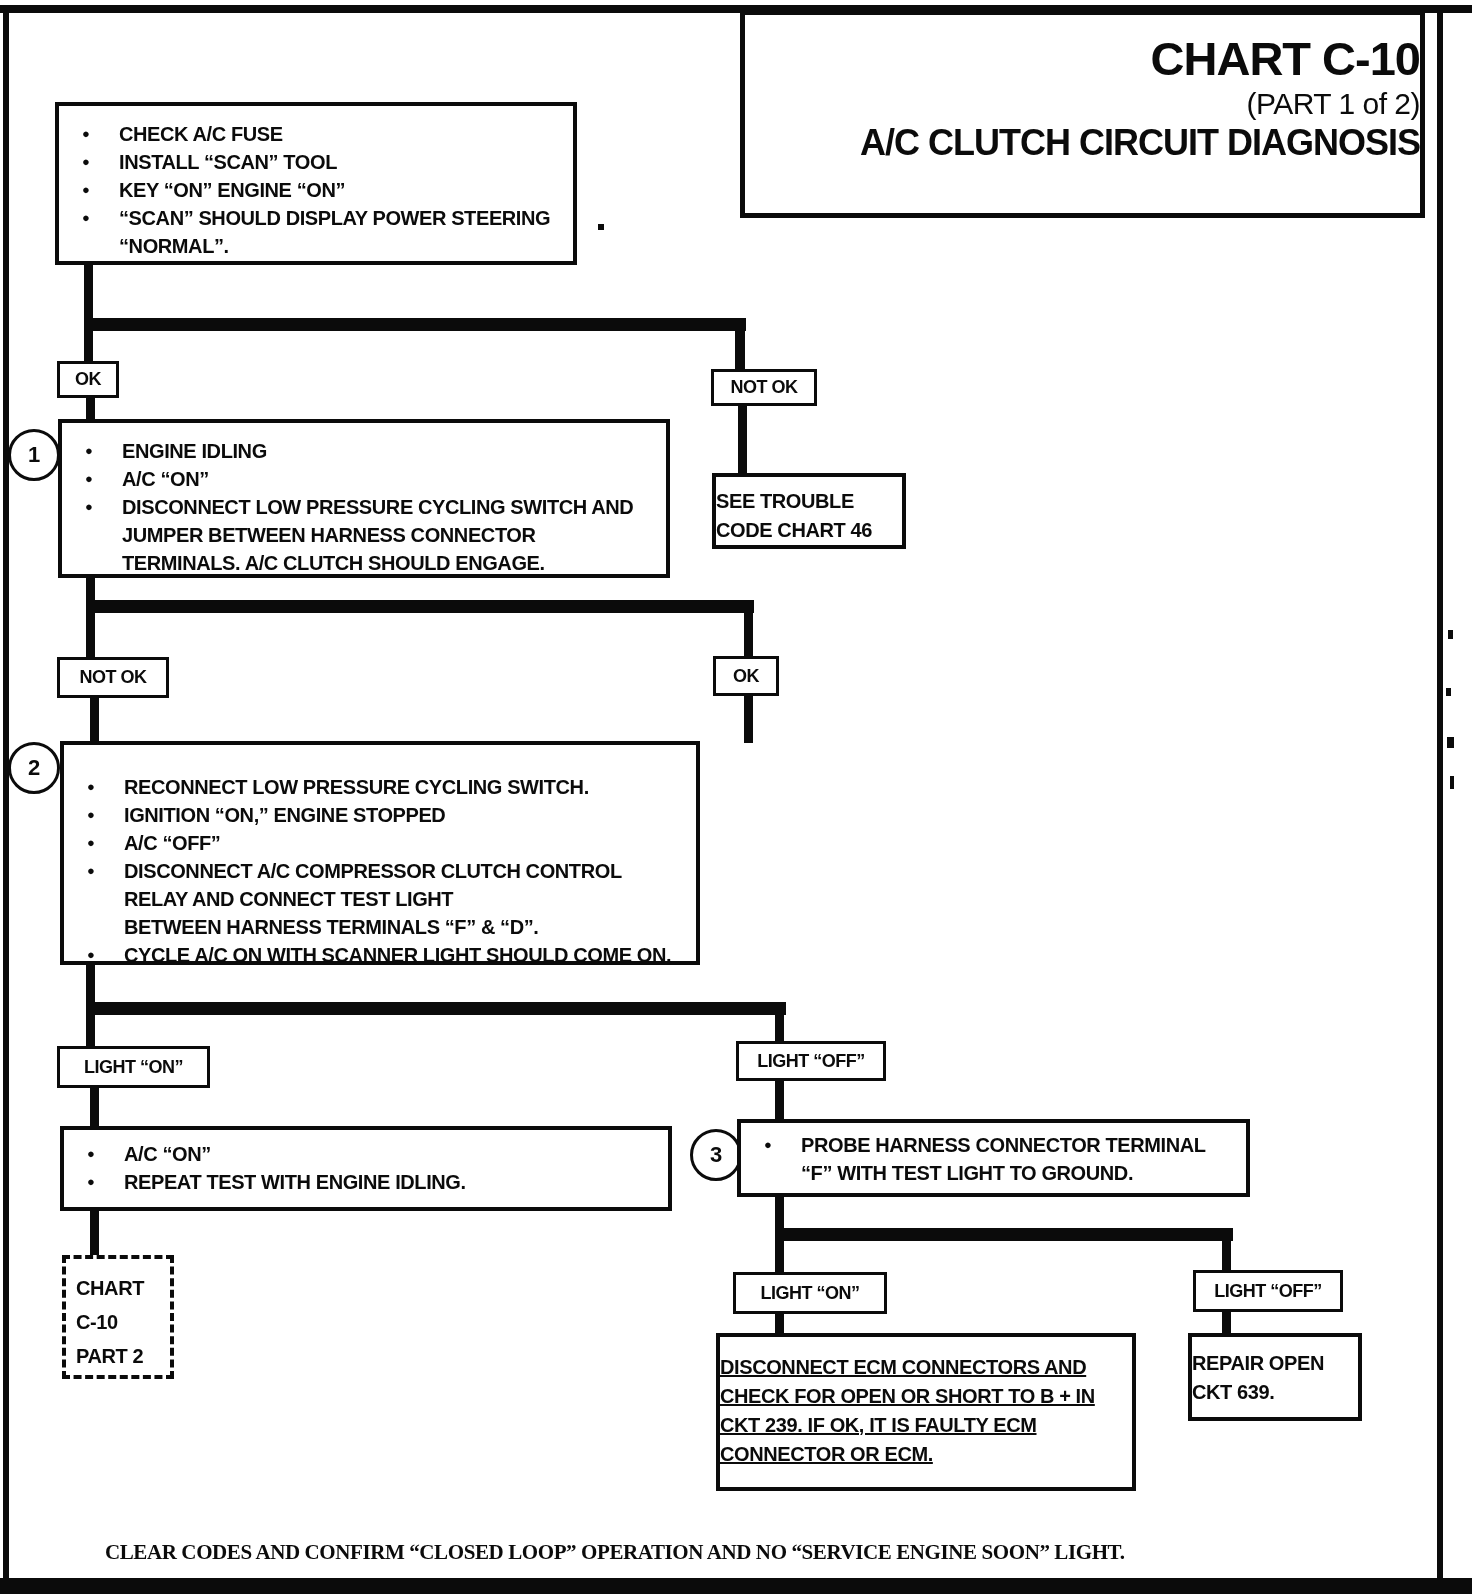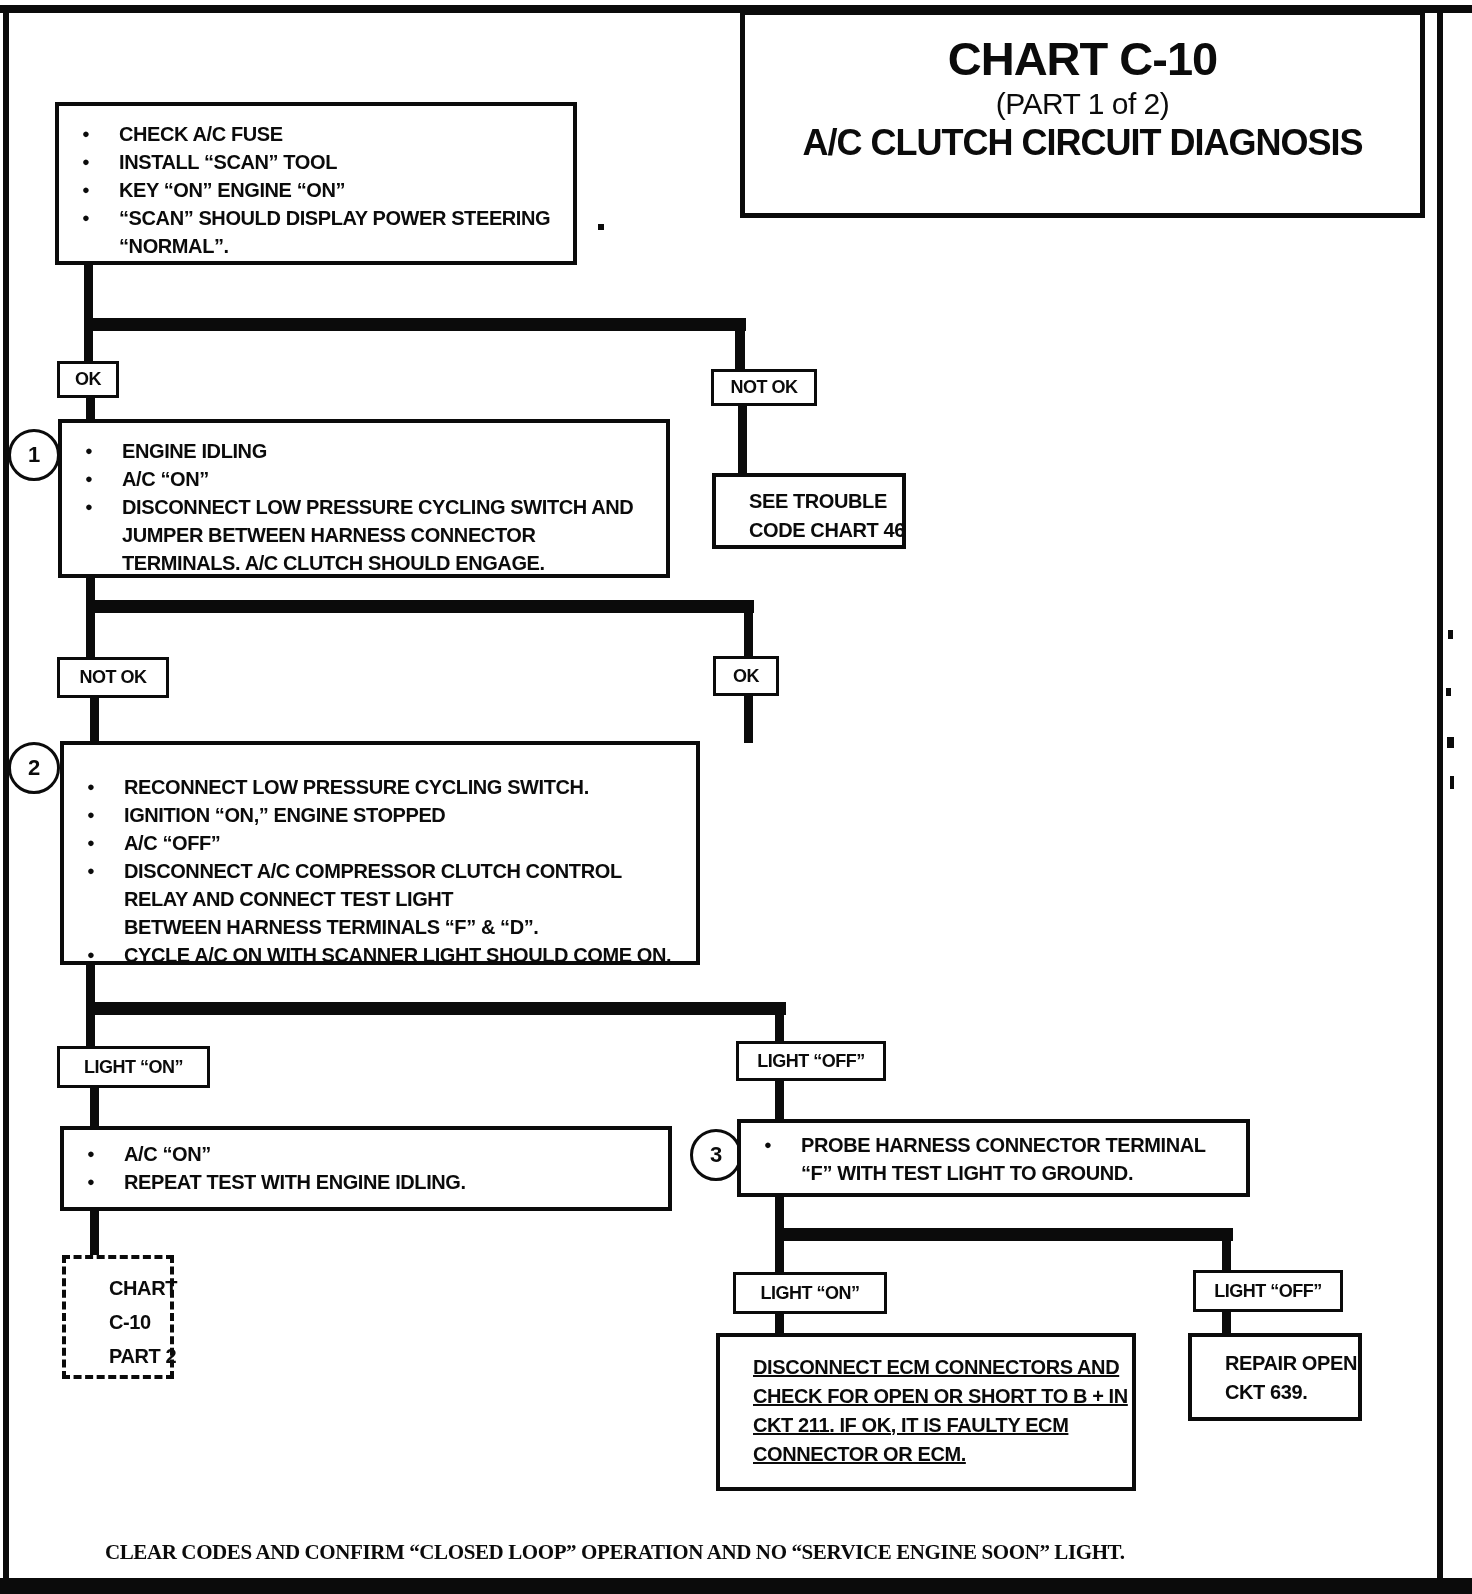--- a/index.html
+++ b/index.html
@@ -11,21 +11,21 @@
   .titlebox{position:absolute;border:5px solid #0b0b0b;background:#fff;box-sizing:border-box;
             display:flex;flex-direction:column;align-items:center;justify-content:flex-start;
             padding-top:18px;text-align:center;}
   .t1{font-size:47px;font-weight:700;letter-spacing:-1px;line-height:1.1;}
   .t2{font-size:30px;font-weight:400;letter-spacing:-0.5px;line-height:1.25;}
   .t3{font-size:36px;font-weight:700;letter-spacing:-1px;line-height:1.15;}
   .blist{padding:14px 8px 8px 14px;}
   .brow{display:flex;align-items:flex-start;line-height:28px;}
   .bdot{width:26px;min-width:26px;text-align:center;font-size:13px;line-height:28px;}
   .btxt{margin-left:20px;font-size:20px;font-weight:700;letter-spacing:-0.4px;white-space:nowrap;}
-  .tlines{padding:10px 8px 6px 12px;margin-left:21px;}
+  .tlines{padding:10px 8px 6px 0;}
   .tline{font-size:20px;font-weight:700;letter-spacing:-0.4px;line-height:29px;white-space:nowrap;}
   .tlines.centerish .tline{text-align:left;padding-left:10px;line-height:34px;}
   .lbl{position:absolute;border:3px solid #0b0b0b;background:#fff;box-sizing:border-box;
        display:flex;align-items:center;justify-content:center;
        font-size:18px;font-weight:700;letter-spacing:-0.5px;white-space:nowrap;}
   .circ{position:absolute;width:46px;height:46px;border:3px solid #0b0b0b;border-radius:50%;
         background:#fff;display:flex;align-items:center;justify-content:center;
         font-size:22px;font-weight:700;}
   .footer{position:absolute;font-size:21px;font-weight:700;letter-spacing:-0.4px;white-space:nowrap;font-family:Liberation Serif, serif;}
   .speck{position:absolute;background:#0b0b0b;}
@@ -33,21 +33,21 @@
 </head>
 <body>
 
 <div class="page">
 
   <div class="bar" style="left:0;top:5px;width:1472px;height:8px;"></div>
   <div class="bar" style="left:3px;top:5px;width:6px;height:1577px;"></div>
   <div class="bar" style="left:1437px;top:5px;width:6px;height:1577px;"></div>
   <div class="bar" style="left:0;top:1578px;width:1472px;height:16px;"></div>
 
-  <div class="titlebox" style="left:740px;top:10px;width:685px;height:208px;">
+  <div class="titlebox" style="left:740px;top:10px;width:685px;height:208px;align-items:flex-end;">
     <div class="t1">CHART C-10</div>
     <div class="t2">(PART 1 of 2)</div>
     <div class="t3">A/C CLUTCH CIRCUIT DIAGNOSIS</div>
   </div>
 
   <div class="bar" style="left:84px;top:265px;width:9px;height:100px;"></div>
   <div class="bar" style="left:84px;top:318px;width:662px;height:13px;"></div>
   <div class="bar" style="left:735px;top:325px;width:10px;height:46px;"></div>
   <div class="bar" style="left:86px;top:396px;width:9px;height:25px;"></div>
   <div class="bar" style="left:738px;top:404px;width:9px;height:71px;"></div>
@@ -209,21 +209,21 @@
       </div>
   </div>
 
   <div class="lbl" style="left:733px;top:1272px;width:154px;height:42px;">LIGHT “ON”</div>
   <div class="lbl" style="left:1193px;top:1270px;width:150px;height:42px;">LIGHT “OFF”</div>
 
   <div class="node" style="left:716px;top:1333px;width:420px;height:158px;">
     <div class="tlines" style="padding-top:16px;text-decoration:underline;">
         <div class="tline">DISCONNECT ECM CONNECTORS AND</div>
         <div class="tline">CHECK FOR OPEN OR SHORT TO B + IN</div>
-        <div class="tline">CKT 211.  IF OK, IT IS FAULTY ECM</div>
+        <div class="tline">CKT 239.  IF OK, IT IS FAULTY ECM</div>
         <div class="tline">CONNECTOR OR ECM.</div>
       </div>
   </div>
 
   <div class="node" style="left:1188px;top:1333px;width:174px;height:88px;">
     <div class="tlines" style="padding-top:12px;">
         <div class="tline">REPAIR OPEN</div>
         <div class="tline">CKT 639.</div>
       </div>
   </div>

